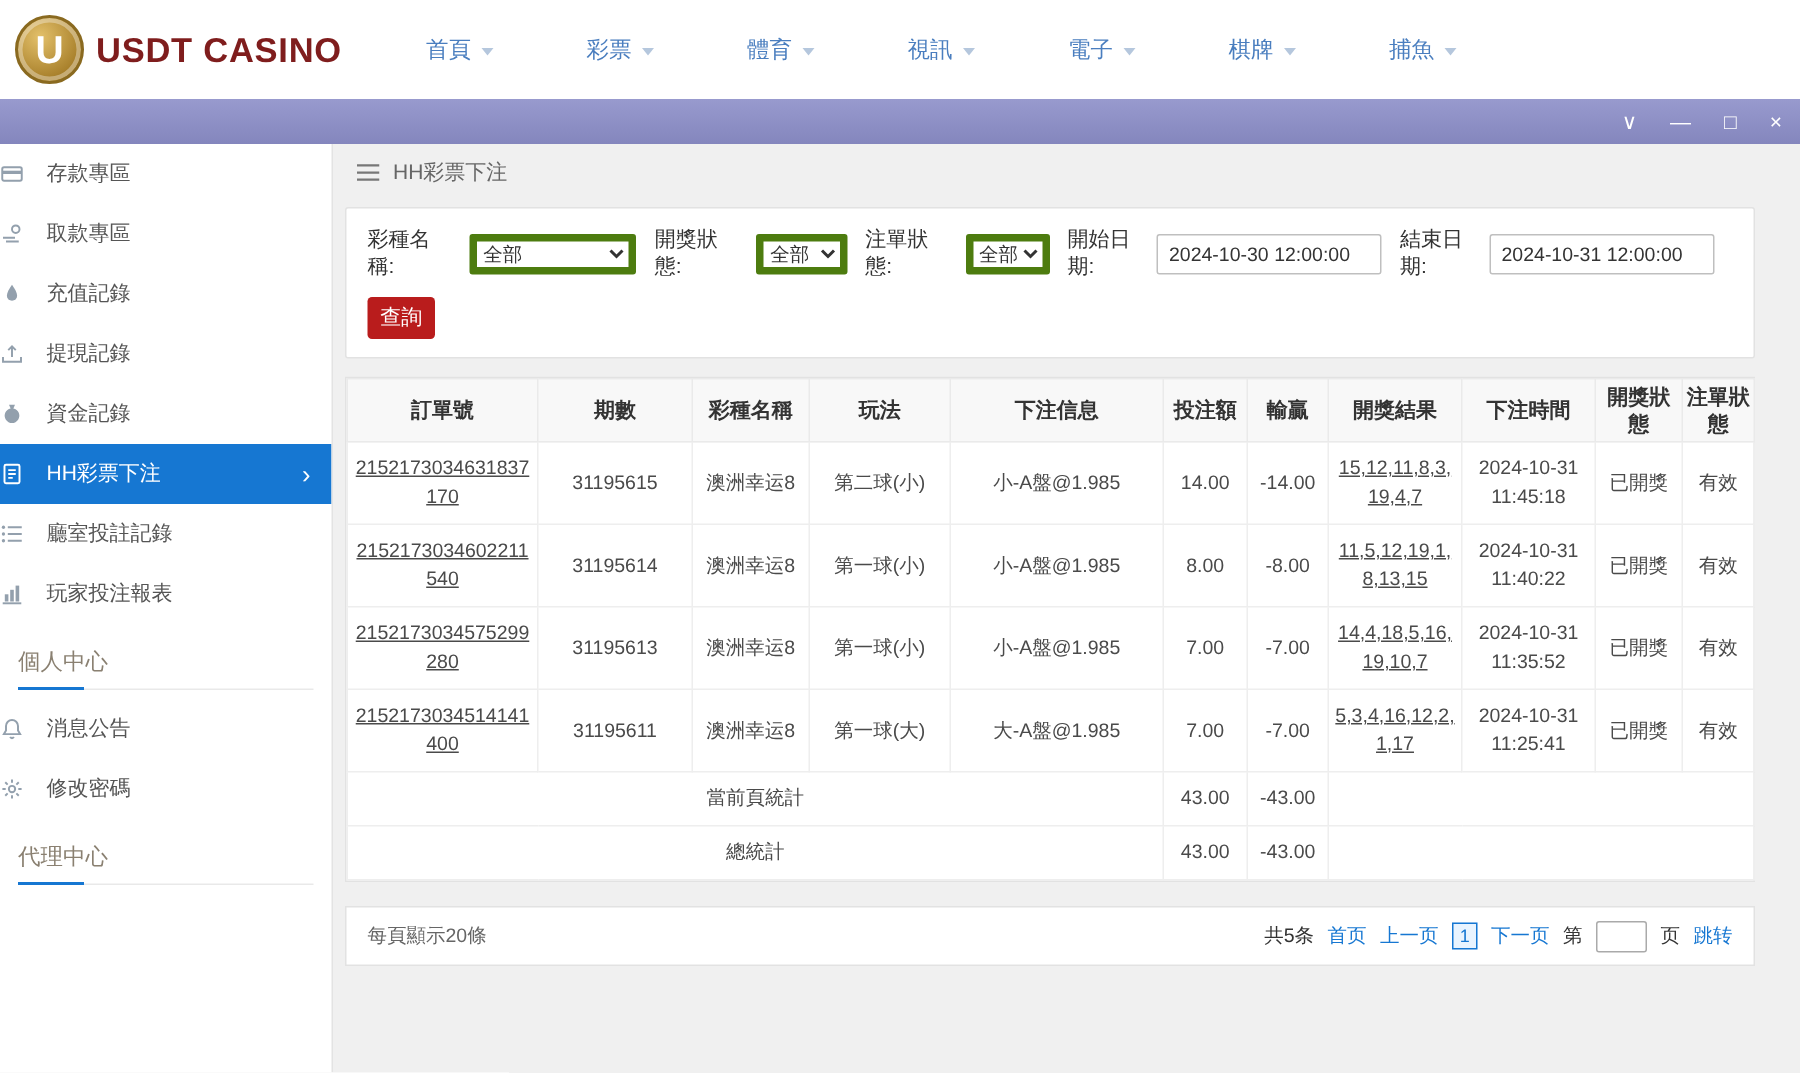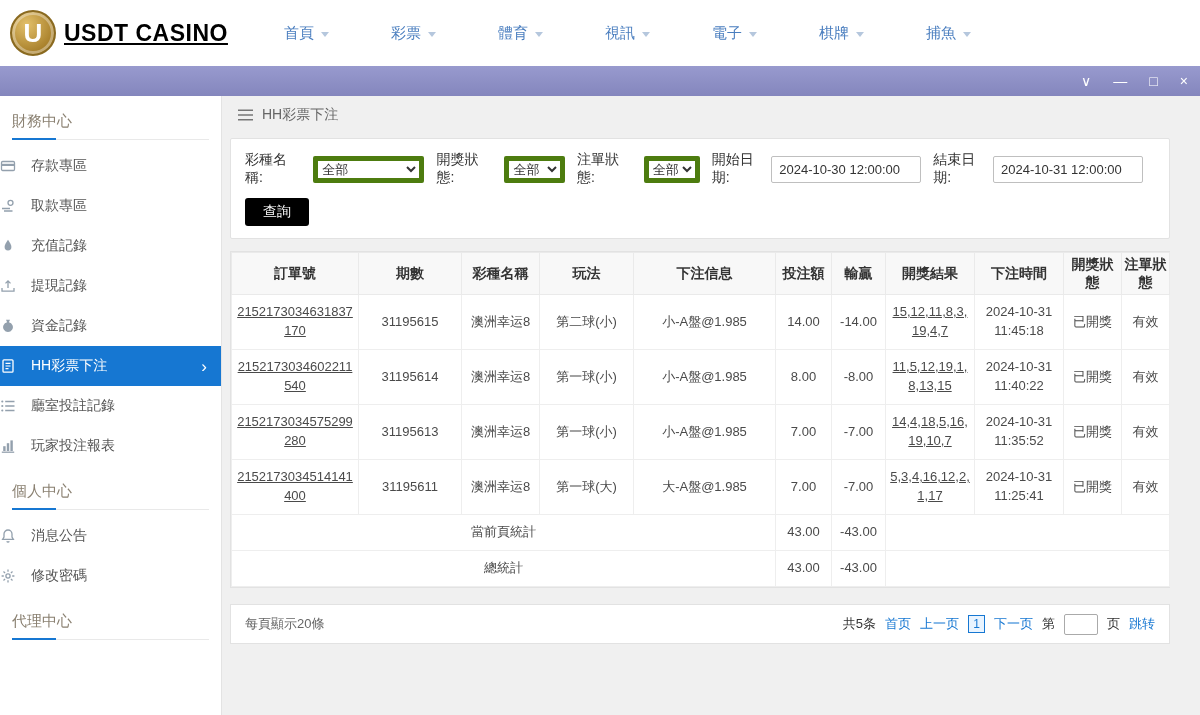--- a/index.html
+++ b/index.html
@@ -8,21 +8,21 @@
   .screen { width:1200px; height:715px; overflow:hidden; background:#fff; position:relative; }
 
   
   .topbar { height:66px; display:flex; align-items:center; background:#fff; padding:0 10px; }
   .logo { display:flex; align-items:center; gap:8px; width:238px; }
   .logo-badge { width:46px; height:46px; border-radius:50%;
     background:radial-gradient(circle at 35% 30%, #e3c06a, #a8802b 70%);
     border:2px solid #8a6a20; color:#fff; font-weight:bold; font-size:26px;
     display:flex; align-items:center; justify-content:center;
     box-shadow:inset 0 0 0 3px rgba(255,255,255,.35); }
-  .logo-text { font-size:23px; font-weight:bold; color:#000000; letter-spacing:.5px;text-decoration:underline; }
+  .logo-text { font-size:23px; font-weight:bold; color:#7f1d1d; letter-spacing:.5px; }
   .topnav { display:flex; align-items:center; gap:62px; margin-left:36px; }
   .nav-item { display:flex; align-items:center; gap:7px; color:#4a7ebf; font-size:15px; text-decoration:none; cursor:pointer; }
   .nav-caret { width:0; height:0; border-left:4px solid transparent; border-right:4px solid transparent; border-top:5px solid #b5c7dd; margin-top:2px; }
 
   
   .titlebar { height:30px; background:linear-gradient(#989ace,#8486bd); display:flex; align-items:center; justify-content:flex-end; padding-right:12px; gap:22px; }
   .win-btn { color:#fff; font-size:14px; line-height:1; cursor:pointer; }
 
   
   .content-row { display:flex; height:619px; }
@@ -52,21 +52,21 @@
   .hamburger { width:15px; height:12px; color:#777; display:inline-flex; }
 
   .filter-card { background:#fff; border:1px solid #e2e2e2; border-radius:2px; margin:4px 30px 12px 8px; padding:12px 14px 12px; }
   .filter-row { display:flex; align-items:center; font-size:14px; color:#333; }
   .fgroup { display:flex; align-items:center; gap:12px; margin-right:12px; }
   .filter-card select { height:27px; border:5px solid #4d7c0f; border-radius:2px; background:#fff; font-size:13px; color:#333; font-family:"Liberation Sans",sans-serif; }
   .sel-wide { width:118px; }
   .sel-mid { width:64px; }
   .sel-small { width:58px; }
   .date-input { height:27px; width:150px; border:1px solid #bfbfbf; border-radius:2px; padding:0 7px; font-size:13px; color:#333; font-family:"Liberation Sans",sans-serif; }
-  .search-btn { margin-top:11px; background:#000000; color:#fff; border:none; border-radius:3px; width:64px; height:28px; font-size:14px; cursor:pointer; font-family:"Liberation Sans",sans-serif; }
+  .search-btn { margin-top:11px; background:#b91c1c; color:#fff; border:none; border-radius:3px; width:45px; height:28px; font-size:14px; cursor:pointer; font-family:"Liberation Sans",sans-serif; }
 
   .table-card { background:#fff; border:1px solid #e2e2e2; margin:0 30px 0 8px; }
   table { width:100%; border-collapse:collapse; table-layout:fixed; text-align:center; }
   th { background:#f8f8f8; border:1px solid #eaeaea; font-size:14px; font-weight:bold; color:#333; height:42px; padding:2px 1px; }
   td { border:1px solid #eeeeee; font-size:13px; color:#4a4a4a; padding:8px 3px; line-height:1.45; }
   .c0, .c7 { word-break:break-all;text-decoration:underline; }
   .data-row td { height:55px; }
   .summary-row td { height:36px; padding:4px 6px; }
 
   .footer-bar { background:#fff; border:1px solid #e2e2e2; margin:16px 30px 0 8px; height:40px;
@@ -127,21 +127,20 @@
         <span class="win-btn">—</span>
         <span class="win-btn">□</span>
         <span class="win-btn">×</span>
       </div>
   </div>
 
   <div class="content-row">
 
     <aside class="sidebar">
       <div>
-          <div class="section-title">財務中心</div>
           <div class="menu-item">
             <span class="menu-icon">
               <svg viewBox="0 0 16 16">
                 <rect x="1.5" y="3.5" width="13" height="9" rx="1.2" fill="none" stroke="currentColor" stroke-width="1.3"></rect>
                 <rect x="1.5" y="5.8" width="13" height="2.2" fill="currentColor"></rect>
               </svg>
             </span>
             <span class="menu-label">存款專區</span>
           </div>
           <div class="menu-item">

